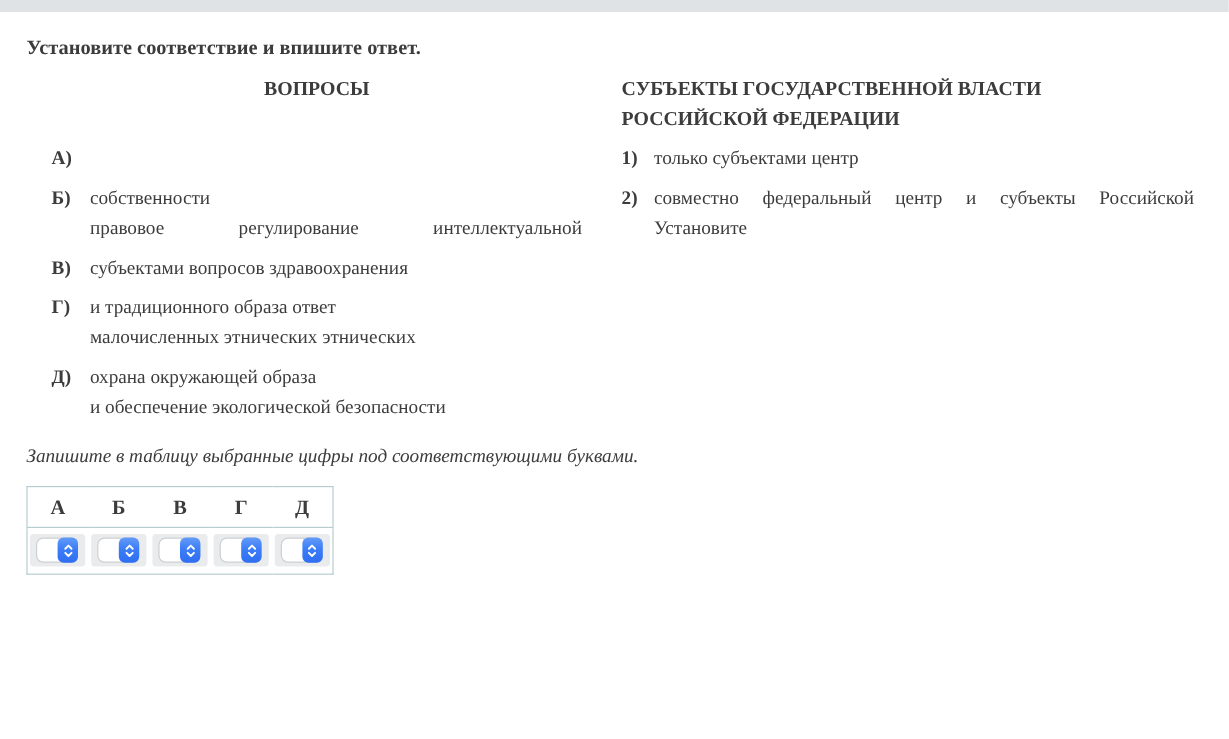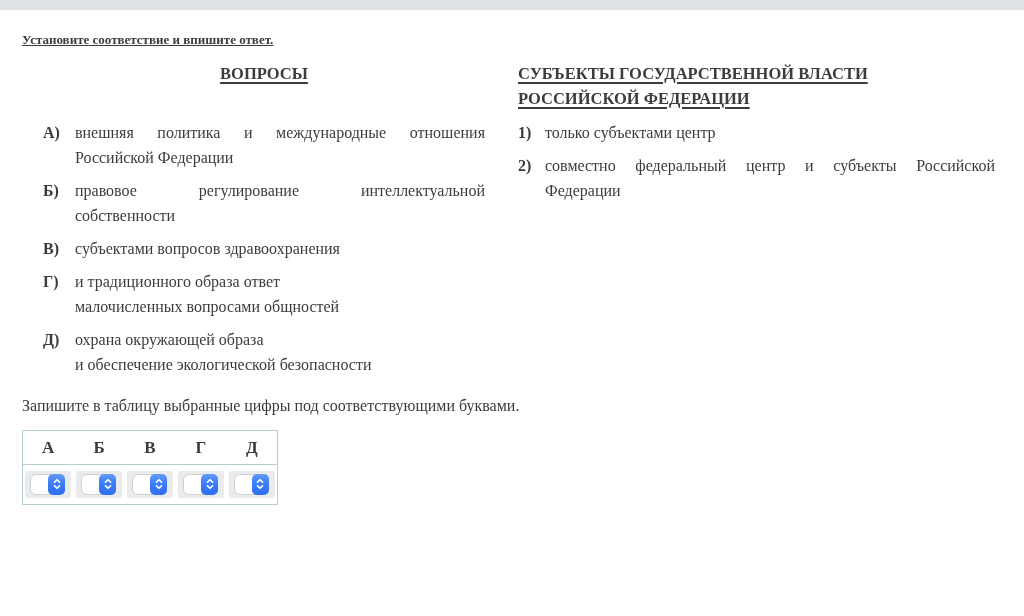--- a/index.html
+++ b/index.html
@@ -7,40 +7,40 @@
   body {
     width: 1024px; height: 616px; overflow: hidden;
     background: #ffffff;
     color: #3c3c3c;
     font-family: "Liberation Serif", "DejaVu Serif", serif;
     font-size: 16px; line-height: 25px;
   }
   .topbar { height: 10px; background: #dfe3e5; }
   .content { padding: 0 29px 0 22px; }
 
-  .title { font-weight: bold; font-size: 13px; margin: 17px 0 0; text-decoration: underline; }
+  .title { font-weight: bold; font-size: 17px; margin: 17px 0 0; }
   .intro { text-align: justify; margin: 16px 0 0; }
 
   .cols { display: grid; grid-template-columns: 463px 477px; column-gap: 33px; }
   .cols-head { margin-top: 9px; font-weight: bold; font-size: 16.5px; }
   .cols-head .head-left { text-align: center; padding-left: 21px; }
   .cols-head .head-right { text-align: left; }
-  .uline { text-decoration: underline; text-underline-offset: 3px; text-decoration-thickness: 1.5px; }
+  .uline { text-underline-offset: 3px; text-decoration-thickness: 1.5px; }
   .hline { display: block; }
 
   .match { margin-top: 9px; align-items: start; }
   .item { display: flex; margin-bottom: 8px; }
   .item.q { padding-left: 21px; }
   .label { font-weight: bold; flex: 0 0 32px; }
   .item.s .label { flex: 0 0 27px; }
   .itext { flex: 1 1 auto; min-width: 0; }
   .line { display: block; }
   .line.j { text-align: justify; text-align-last: justify; }
 
-  .instruction { margin: 8px 0 0; }
+  .instruction { margin: 8px 0 0; font-style: italic; }
 
   table.answers { border-collapse: collapse; margin-top: 12px; border: 1px solid #b7cdd1; }
   table.answers th {
     width: 51px; padding: 4px 0; text-align: center;
     font-weight: bold; font-size: 17px; line-height: 25px;
     border-bottom: 1px solid #b7cdd1;
   }
   table.answers td { padding: 5px 2px 6px; text-align: center; }
 
   .stepper {
@@ -83,43 +83,39 @@
     <div class="head-right">
       <span class="hline"><span class="uline">СУБЪЕКТЫ ГОСУДАРСТВЕННОЙ ВЛАСТИ</span></span>
       <span class="hline"><span class="uline">РОССИЙСКОЙ ФЕДЕРАЦИИ</span></span>
     </div>
   </div>
 
   <div class="cols match">
     <div>
       <div class="item q">
         <span class="label">А)</span>
-        <span class="itext">
-          <span class="line j">внешняя политика и международные отношения</span>
-          <span class="line">Российской Федерации</span>
-        </span>
       </div>
       <div class="item q">
         <span class="label">Б)</span>
         <span class="itext">
+          <span class="line">собственности</span>
           <span class="line j">правовое регулирование интеллектуальной</span>
-          <span class="line">собственности</span>
         </span>
       </div>
       <div class="item q">
         <span class="label">В)</span>
         <span class="itext">
           <span class="line">субъектами вопросов здравоохранения</span>
         </span>
       </div>
       <div class="item q">
         <span class="label">Г)</span>
         <span class="itext">
           <span class="line">и традиционного образа ответ</span>
-          <span class="line">малочисленных вопросами общностей</span>
+          <span class="line">малочисленных этнических этнических</span>
         </span>
       </div>
       <div class="item q">
         <span class="label">Д)</span>
         <span class="itext">
           <span class="line">охрана окружающей образа</span>
           <span class="line">и обеспечение экологической безопасности</span>
         </span>
       </div>
     </div>
@@ -128,21 +124,21 @@
       <div class="item s">
         <span class="label">1)</span>
         <span class="itext">
           <span class="line">только субъектами центр</span>
         </span>
       </div>
       <div class="item s">
         <span class="label">2)</span>
         <span class="itext">
           <span class="line j">совместно федеральный центр и субъекты Российской</span>
-          <span class="line">Федерации</span>
+          <span class="line">Установите</span>
         </span>
       </div>
     </div>
   </div>
 
   <p class="instruction">Запишите в таблицу выбранные цифры под соответствующими буквами.</p>
 
   <table class="answers">
     <tbody>
         <tr>

